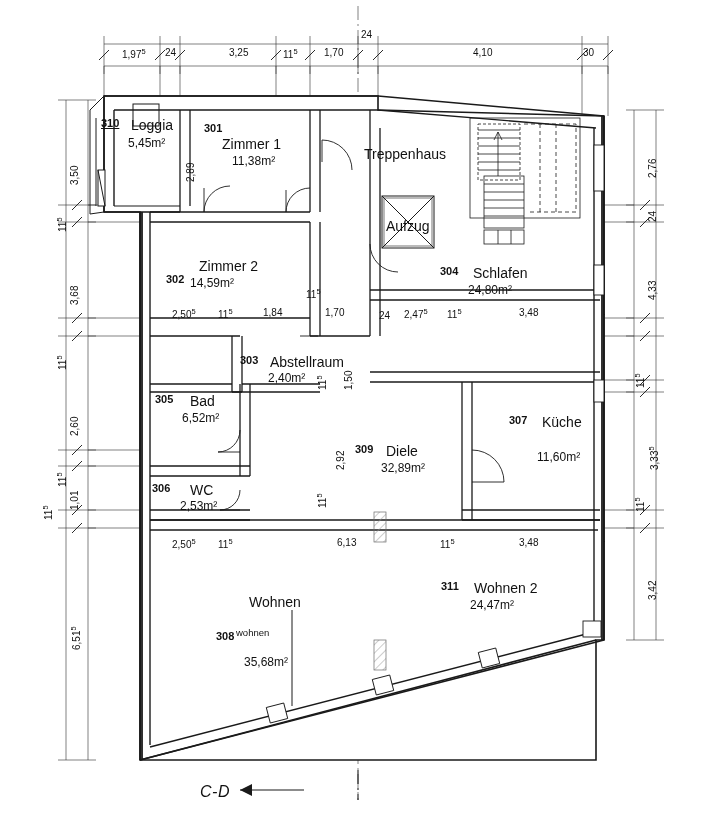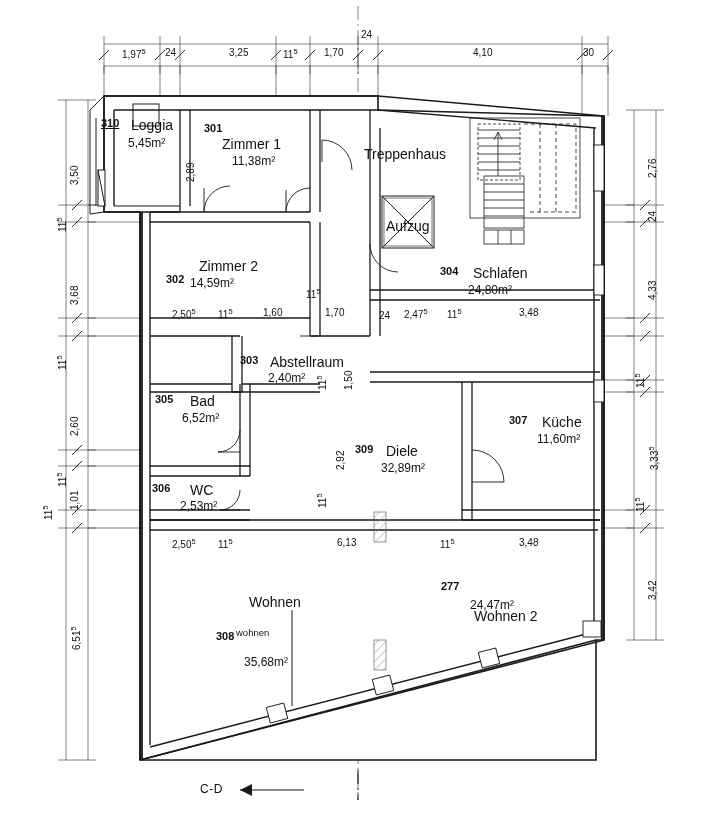--- a/index.html
+++ b/index.html
@@ -45,22 +45,23 @@
   }
   .dim sup {
     font-size: 7.5px;
     vertical-align: super;
   }
   .vert {
     transform-origin: left top;
     transform: rotate(-90deg);
   }
   .sec-label {
-    font-size: 12px;
+    font-size: 16px;
     letter-spacing: 0.5px;
+    font-style: italic;
   }
   .small-note {
     font-size: 9.5px;
   }
 </style>
 </head>
 <body>
 
 <div id="plan">
 
@@ -441,21 +442,21 @@
   <div class="lbl dim vert" style="left:634px; top:388px;"><span>11</span><sup>5</sup></div>
   <div class="lbl dim vert" style="left:648px; top:470px;"><span>3,33</span><sup>5</sup></div>
   <div class="lbl dim vert" style="left:634px; top:512px;"><span>11</span><sup>5</sup></div>
   <div class="lbl dim vert" style="left:648px; top:600px;"><span>3,42</span></div>
 
   <div class="lbl dim vert" style="left:186px; top:182px;"><span>2,89</span></div>
   <div class="lbl dim" style="left:306px; top:288px;"><span>11</span><sup>5</sup></div>
 
   <div class="lbl dim" style="left:172px; top:308px;"><span>2,50</span><sup>5</sup></div>
   <div class="lbl dim" style="left:218px; top:308px;"><span>11</span><sup>5</sup></div>
-  <div class="lbl dim" style="left:263px; top:308px;"><span>1,60</span></div>
+  <div class="lbl dim" style="left:263px; top:308px;"><span>1,84</span></div>
   <div class="lbl dim" style="left:325px; top:308px;"><span>1,70</span></div>
   <div class="lbl dim" style="left:379px; top:311px;"><span>24</span></div>
   <div class="lbl dim" style="left:404px; top:308px;"><span>2,47</span><sup>5</sup></div>
   <div class="lbl dim" style="left:447px; top:308px;"><span>11</span><sup>5</sup></div>
   <div class="lbl dim" style="left:519px; top:308px;"><span>3,48</span></div>
 
   <div class="lbl dim vert" style="left:316px; top:390px;"><span>11</span><sup>5</sup></div>
   <div class="lbl dim vert" style="left:344px; top:390px;"><span>1,50</span></div>
   <div class="lbl dim vert" style="left:336px; top:470px;"><span>2,92</span></div>
   <div class="lbl dim vert" style="left:316px; top:508px;"><span>11</span><sup>5</sup></div>
@@ -489,33 +490,33 @@
   <div class="lbl room-num" style="left:155px; top:394px;"><span>305</span></div>
   <div class="lbl room-name" style="left:190px; top:394px;"><span>Bad</span></div>
   <div class="lbl room-area" style="left:182px; top:412px;"><span>6,52m²</span></div>
 
   <div class="lbl room-num" style="left:152px; top:483px;"><span>306</span></div>
   <div class="lbl room-name" style="left:190px; top:483px;"><span>WC</span></div>
   <div class="lbl room-area" style="left:180px; top:500px;"><span>2,53m²</span></div>
 
   <div class="lbl room-num" style="left:509px; top:415px;"><span>307</span></div>
   <div class="lbl room-name" style="left:542px; top:415px;"><span>Küche</span></div>
-  <div class="lbl room-area" style="left:537px; top:433px;"><span>11,60m²</span></div>
+  <div class="lbl room-area" style="left:537px; top:451px;"><span>11,60m²</span></div>
 
   <div class="lbl room-num" style="left:216px; top:595px;margin-top:36px;"><span>308</span></div>
   <div class="lbl room-name" style="left:249px; top:595px;"><span>Wohnen</span></div>
   <div class="lbl room-area" style="left:244px; top:613px;margin-top:43px;"><span>35,68m²</span></div>
   <div class="lbl small-note" style="left:236px; top:628px;"><span>wohnen</span></div>
 
   <div class="lbl room-num" style="left:355px; top:444px;"><span>309</span></div>
   <div class="lbl room-name" style="left:386px; top:444px;"><span>Diele</span></div>
   <div class="lbl room-area" style="left:381px; top:462px;"><span>32,89m²</span></div>
 
-  <div class="lbl room-num" style="left:441px; top:581px;"><span>277</span></div>
-  <div class="lbl room-name" style="left:474px; top:581px;margin-top:28px;"><span>Wohnen 2</span></div>
+  <div class="lbl room-num" style="left:441px; top:581px;"><span>311</span></div>
+  <div class="lbl room-name" style="left:474px; top:581px;"><span>Wohnen 2</span></div>
   <div class="lbl room-area" style="left:470px; top:599px;"><span>24,47m²</span></div>
 
   <div class="lbl room-name" style="left:364px; top:147px;"><span>Treppenhaus</span></div>
   <div class="lbl room-name" style="left:386px; top:219px;"><span>Aufzug</span></div>
 
   <div class="lbl sec-label" style="left:200px; top:783px;"><span>C-D</span></div>
 
 </div>
 
 </body></html>

